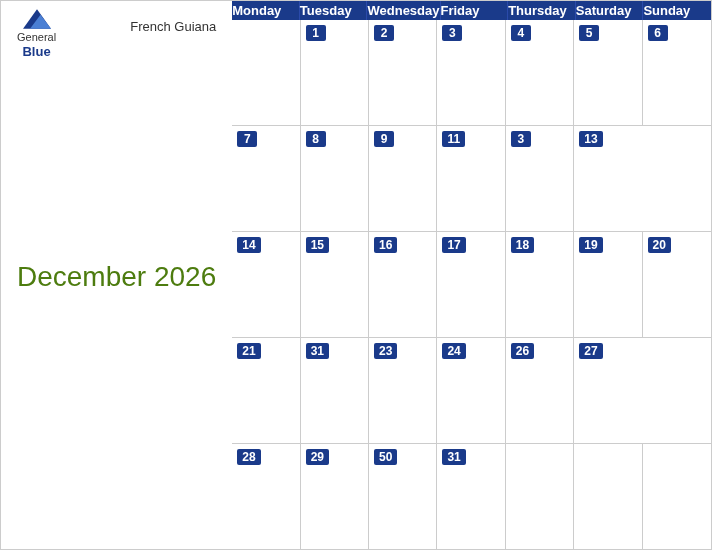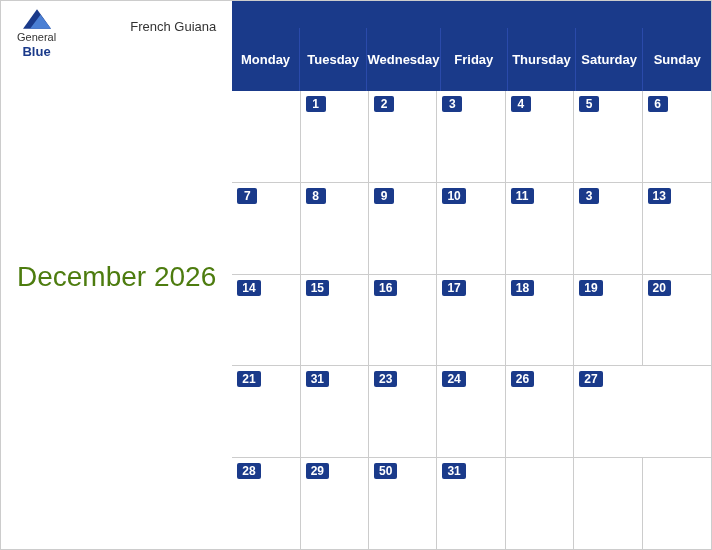--- a/index.html
+++ b/index.html
@@ -69,26 +69,24 @@
       display: flex;
       flex-direction: column;
     }
     .day-headers {
       display: grid;
       grid-template-columns: repeat(7, 1fr);
       background: #1a3a8a;
     }
     .day-header {
       color: #fff;
-      text-align: center;
-      padding: 24px 0;
+      padding: 2px 0;
       font-size: 13px;
       font-weight: bold;
       border-right: 1px solid #2a4aaa;
-      margin-top: 27px;
     }
     .day-header:last-child {
       border-right: none;
     }
     .weeks-container {
       flex: 1;
       display: flex;
       flex-direction: column;
     }
     .week-row {
@@ -167,21 +165,20 @@
         <div class="day-cell"><span class="day-number">3</span></div>
         <div class="day-cell"><span class="day-number">4</span></div>
         <div class="day-cell"><span class="day-number">5</span></div>
         <div class="day-cell"><span class="day-number">6</span></div>
       </div>
 
       <div class="week-row">
         <div class="day-cell"><span class="day-number">7</span></div>
         <div class="day-cell"><span class="day-number">8</span></div>
         <div class="day-cell"><span class="day-number">9</span></div>
-        <div class="day-cell"><span class="day-number">10</span></div>
         <div class="day-cell"><span class="day-number">11</span></div>
         <div class="day-cell"><span class="day-number">3</span></div>
         <div class="day-cell"><span class="day-number">13</span></div>
       </div>
 
       <div class="week-row">
         <div class="day-cell"><span class="day-number">14</span></div>
         <div class="day-cell"><span class="day-number">15</span></div>
         <div class="day-cell"><span class="day-number">16</span></div>
         <div class="day-cell"><span class="day-number">17</span></div>

